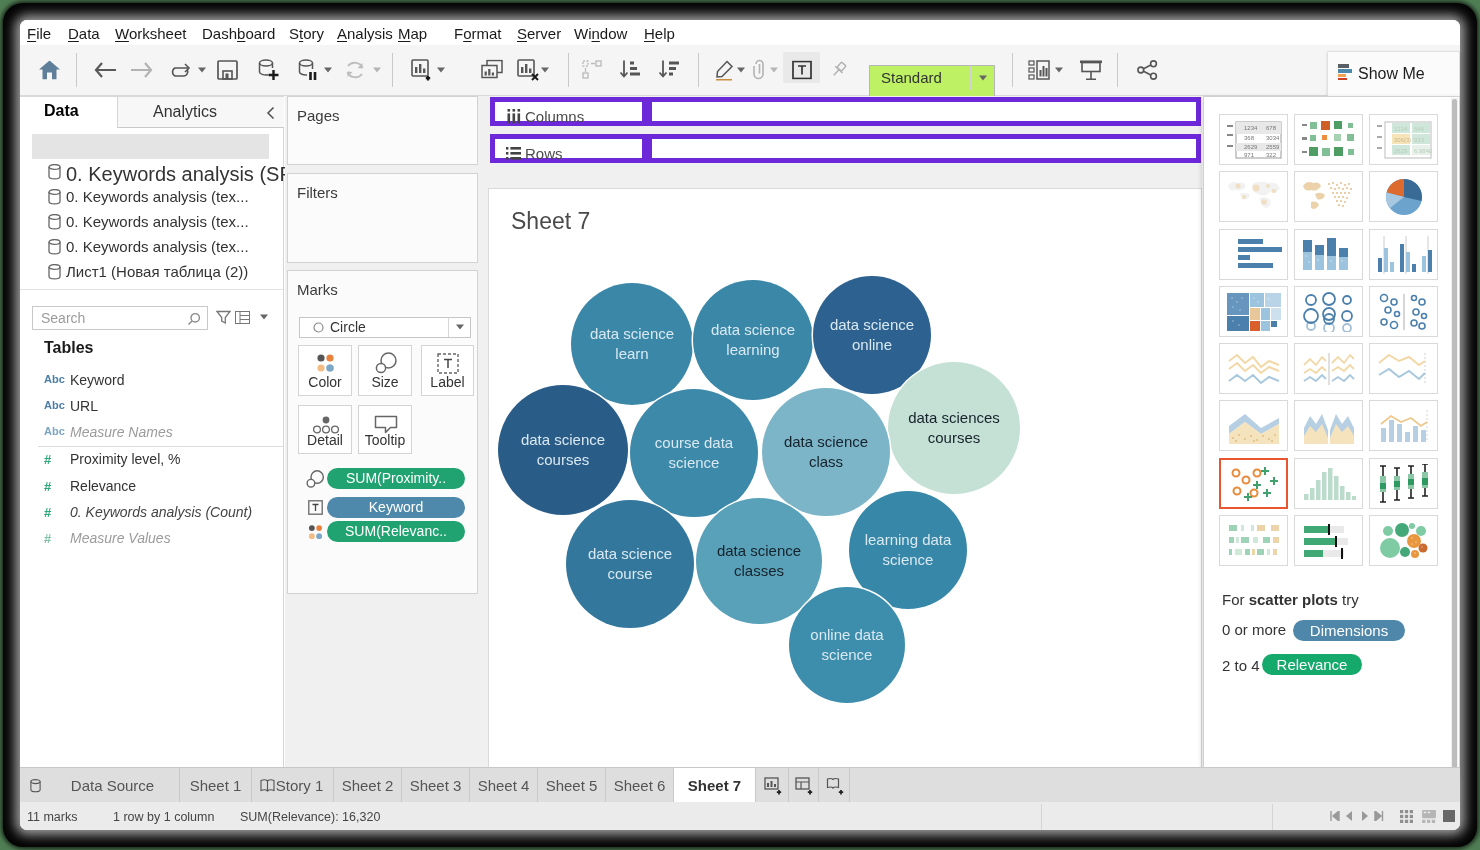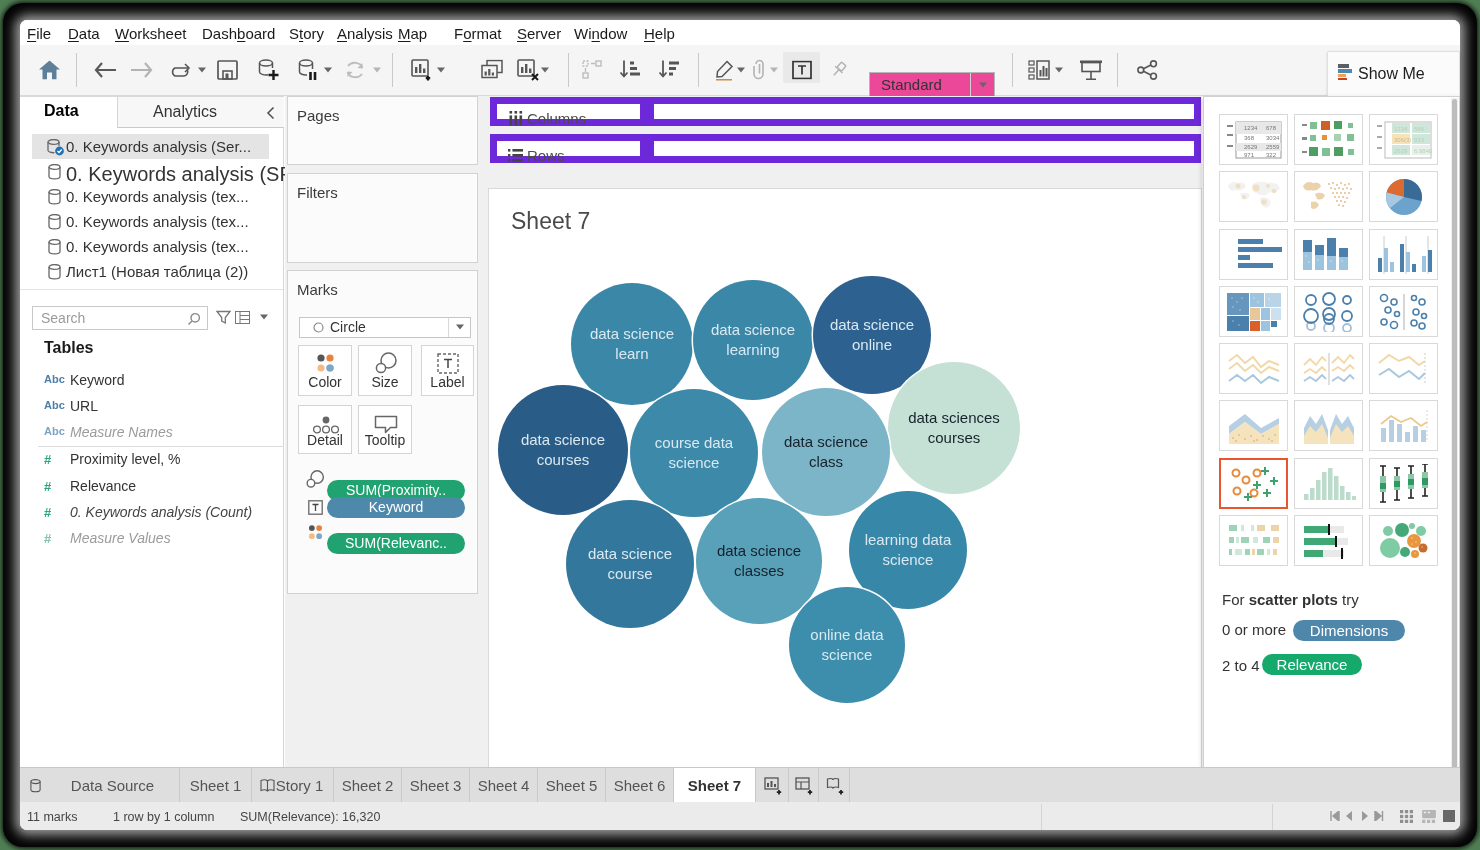--- a/index.html
+++ b/index.html
@@ -11,21 +11,21 @@
 
 .menubar { position:absolute; left:0; top:0; width:100%; height:25px; background:#fff; border-radius:7px 7px 0 0; font-size:15px; color:#1a1a1a; }
 .menubar span { position:absolute; top:5px; }
 .menubar u { text-decoration:underline; text-underline-offset:2px; }
 
 .toolbar { position:absolute; left:0; top:25px; width:100%; height:51px; background:#f5f5f5; border-bottom:1px solid #d9d9d9; }
 .toolbar svg { position:absolute; top:50%; transform:translateY(-50%); }
 .tsep { position:absolute; top:8px; height:34px; width:1px; background:#c9c9c9; }
 .caret { position:absolute; top:50%; transform:translateY(-50%); width:0; height:0; border-left:4px solid transparent; border-right:4px solid transparent; border-top:5px solid #666; }
 .caret.dis { border-top-color:#b5b5b5; }
-.standard { position:absolute; left:849px; top:27px; width:126px; height:34px; border:1px solid #b7b7b7; background:#ec4899; font-size:15px; color:#333; }
+.standard { position:absolute; left:849px; top:20px; width:126px; height:34px; border:1px solid #b7b7b7; background:#bef264; font-size:15px; color:#333; }
 .standard .txt { position:absolute; left:11px; top:3px; }
 .standard .dd { position:absolute; right:0; top:0; width:24px; height:24px; border-left:1px solid #d0d0d0; }
 .tbtn { position:absolute; left:763px; top:7px; width:37px; height:31px; background:#e9e9e9; border-radius:2px; }
 
 .showmebtn { position:absolute; left:1307px; top:31px; width:133px; height:45px; background:#fbfbfb; border:1px solid #e0e0e0; border-bottom:none; border-radius:2px 2px 0 0; box-shadow:0 1px 3px rgba(0,0,0,0.12); }
 .showmebtn .lbl { position:absolute; left:30px; top:13px; font-size:16px; color:#1e1e1e; }
 
 .datapane { position:absolute; left:0; top:76px; width:264px; bottom:62px; background:#fff; border-right:1px solid #d5d5d5; }
 .shelfcol { position:absolute; left:265px; top:76px; width:203px; bottom:62px; background:#f0f0f0; }
 .canvas { position:absolute; left:468px; top:76px; width:714px; bottom:62px; background:#f0f0f0; }
@@ -43,25 +43,25 @@
 .fieldrow .fic { position:absolute; left:24px; top:5px; width:22px; font-size:11px; font-weight:bold; }
 .fieldrow .ftx { position:absolute; left:50px; top:4px; white-space:nowrap; }
 .gray { color:#9b9b9b; }
 .ital { font-style:italic; }
 
 .card { position:absolute; background:#fbfbfb; border:1px solid #d2d2d2; }
 .cardlbl { position:absolute; left:9px; top:10px; font-size:15px; color:#3b3b3b; }
 .mbtn { position:absolute; background:#fff; border:1px solid #d4d4d4; text-align:center; font-size:14px; color:#333;text-decoration:underline; }
 .mbtn .blbl { position:absolute; bottom:5px; width:100%; }
 .pill { position:absolute; height:21px; border-radius:10.5px; color:#fff; font-size:14px; text-align:center; line-height:21px; }
-.pill.green { background:#21a371;margin-top:12px; }
+.pill.green { background:#21a371; }
 .pill.blue { background:#4e88aa; }
 .pillic { position:absolute; }
 
-.shelf { position:absolute; background:#fff; border:7px solid #6d28d9; }
+.shelf { position:absolute; background:#fff; border:5px solid #6d28d9; }
 .shelf .slbl { position:absolute; left:30px; top:6px; font-size:15px; color:#4a4a4a; }
 .sheetarea { position:absolute; left:0px; top:92px; width:714px; height:592px; background:#fff; border:1px solid #d9d9d9; }
 .sheettitle { position:absolute; left:22px; top:19px; font-size:23px; color:#4a4a4a; }
 .bubble { position:absolute; border-radius:50%; display:flex; align-items:center; justify-content:center; text-align:center; font-size:15px; line-height:20px; color:#d9e9f1; box-shadow:0 0 0 1.5px #fff; }
 .bubble.dk { color:#16222b; }
 
 .smcard { position:absolute; width:69px; height:51px; background:#fff; border:1px solid #d9d9d9; }
 .smcard.sel { border:2px solid #e8552f; }
 .smcard svg { position:absolute; left:50%; top:50%; transform:translate(-50%,-50%); }
 .smtxt { position:absolute; font-size:15px; color:#333; }
@@ -233,29 +233,20 @@
   <div class="datapane" id="datapane">
     <div style="position:absolute;left:0;top:0;width:100%;height:31px;border-top:1px solid #d9d9d9">
       <div style="position:absolute;left:97px;top:0;width:167px;height:31px;background:#f7f7f7;border-left:1px solid #d5d5d5;border-bottom:1px solid #c9c9c9"></div>
       <span style="position:absolute;left:24px;top:5px;font-size:16px;font-weight:bold;color:#000">Data</span>
       <span style="position:absolute;left:133px;top:6px;font-size:16px;color:#333">Analytics</span>
       <svg style="position:absolute;left:246px;top:9px" width="9" height="14" viewBox="0 0 9 14">
           <path d="M7.5 1.5 L2 7 L7.5 12.5" stroke="#555" stroke-width="1.6" fill="none"></path>
         </svg>
     </div>
     <div style="position:absolute;left:12px;top:38px;width:237px;height:25px;background:#e4e4e4"></div>
-    <div class="dsrow" style="top:38px">
-      <svg class="ic" style="left:27px;top:5px" width="18" height="17" viewBox="0 0 18 17">
-          <ellipse cx="6.5" cy="3" rx="5.5" ry="2.4" stroke="#666" stroke-width="1.3" fill="none"></ellipse>
-          <path d="M1 3 L1 11.5 A5.5 2.4 0 0 0 7.5 13.7 M12 3 L12 7" stroke="#666" stroke-width="1.3" fill="none"></path>
-          <circle cx="12.5" cy="12" r="4.4" fill="#2173b5"></circle>
-          <path d="M10.5 12 L12 13.5 L14.7 10.5" stroke="#fff" stroke-width="1.3" fill="none"></path>
-        </svg>
-      <span class="tx" style="left:46px;font-size:15px">0. Keywords analysis (Ser...</span>
-    </div>
     <div class="dsrow" style="top:63px">
       <svg class="ic" style="left:28px;top:5px" width="13" height="16" viewBox="0 0 13 16">
           <ellipse cx="6.5" cy="3" rx="5.5" ry="2.4" stroke="#666" stroke-width="1.3" fill="none"></ellipse>
           <path d="M1 3 L1 12.5 A5.5 2.4 0 0 0 12 12.5 L12 3" stroke="#666" stroke-width="1.3" fill="none"></path>
         </svg>
       <span class="tx" style="left:46px;font-size:20px">0. Keywords analysis (SP...</span>
     </div>
     <div class="dsrow" style="top:88px">
       <svg class="ic" style="left:28px;top:5px" width="13" height="16" viewBox="0 0 13 16">
           <ellipse cx="6.5" cy="3" rx="5.5" ry="2.4" stroke="#666" stroke-width="1.3" fill="none"></ellipse>

